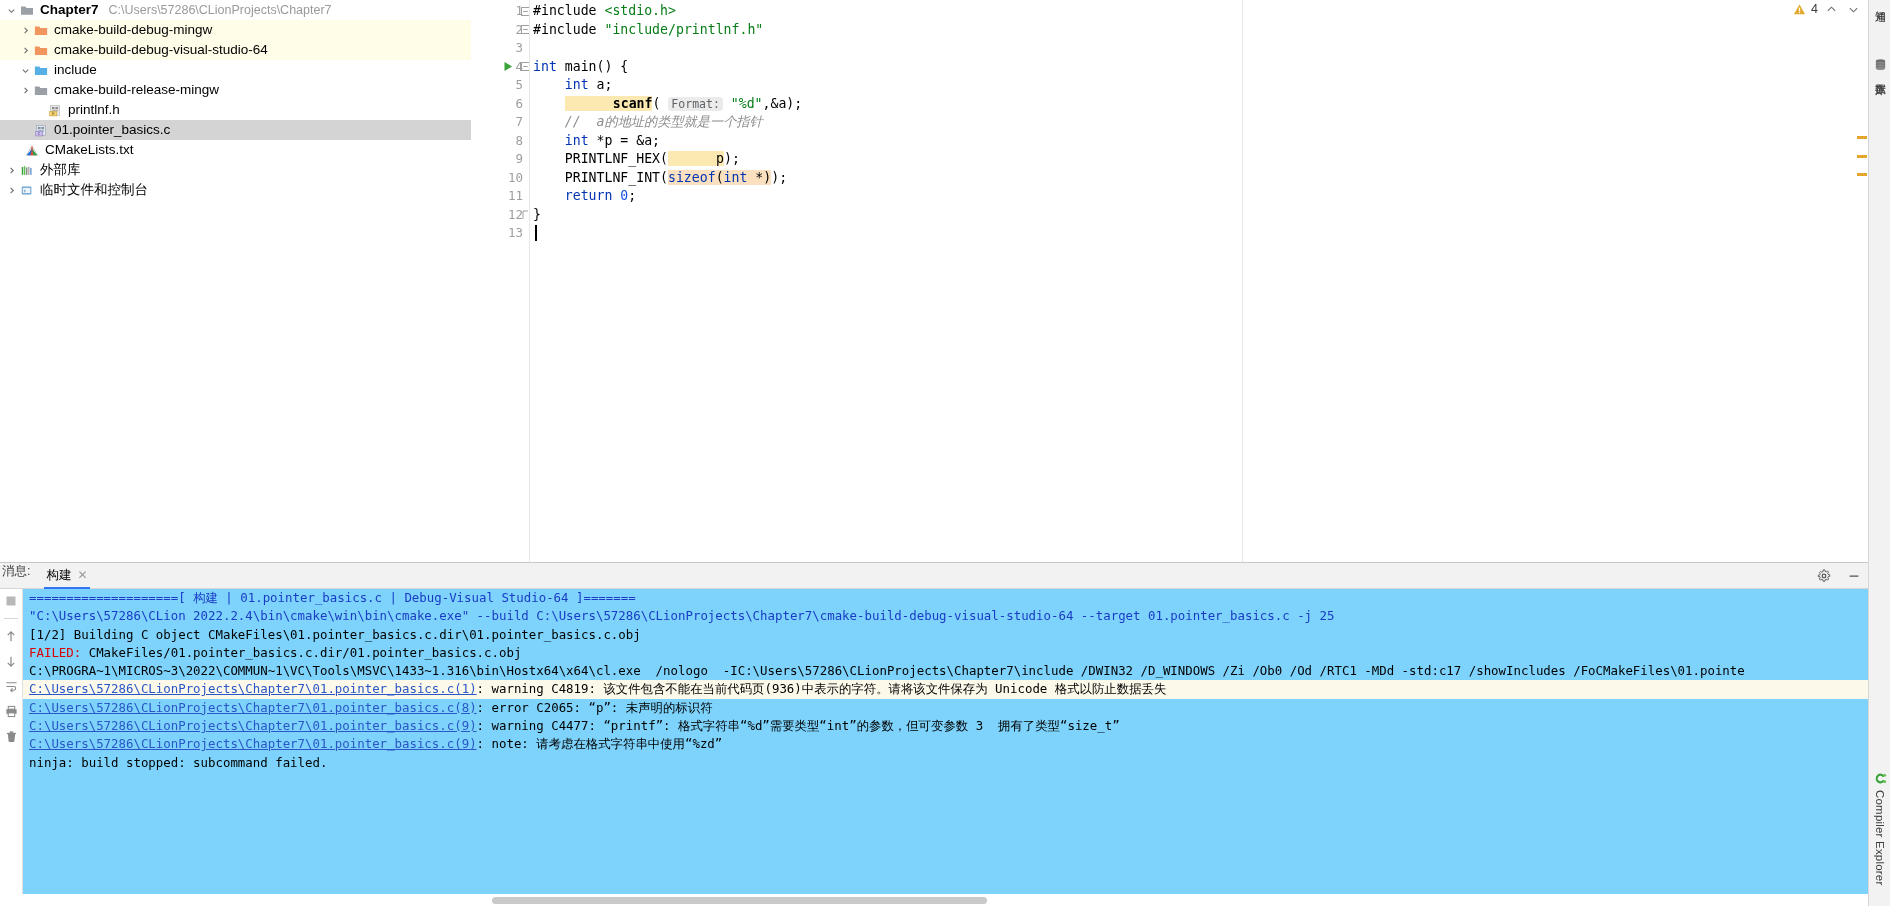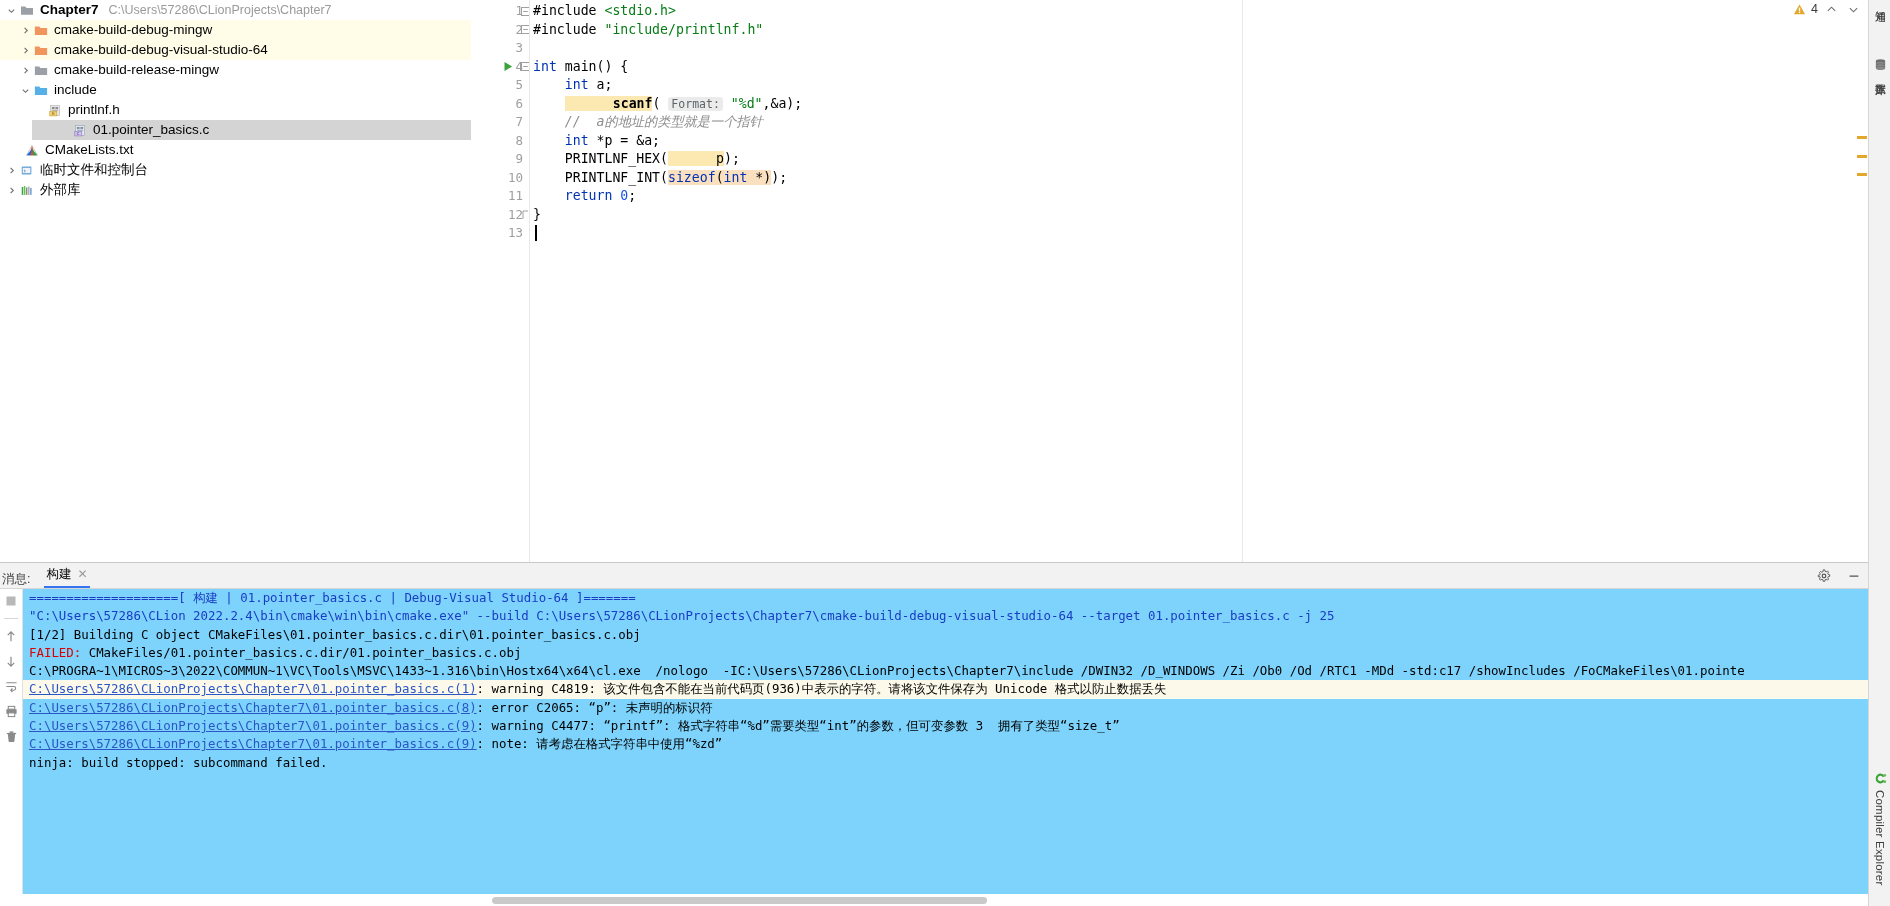--- a/index.html
+++ b/index.html
@@ -100,21 +100,21 @@
     font-size:11.5px; color:#3c3c3c; letter-spacing:.2px;
   }
 
   
   #build-panel {
     position:absolute; left:0; top:562px; right:22px; bottom:0;
     background:#ffffff; border-top:1px solid #c9c9c9;
   }
   #panel-tabs {
     position:relative; height:26px; background:#f2f2f2;
-    border-bottom:1px solid #d6d6d6; display:flex; align-items:flex-end;
+    border-bottom:1px solid #d6d6d6; display:flex; align-items:flex-start;
   }
   #panel-title { margin-left:2px; font-size:12.5px; color:#3c3c3c; }
   .ptab {
     margin-left:14px; height:26px; line-height:26px; font-size:12.5px; color:#000;
     display:flex; align-items:center; gap:6px; padding:0 2px;
     border-bottom:2px solid #3574f0;
   }
   .ptab .x { color:#9a9a9a; font-size:12px; }
   #panel-actions { position:absolute; right:6px; top:0; height:26px; display:flex; align-items:center; gap:14px;}
   .pabtn { width:16px; height:16px; display:flex; align-items:center; justify-content:center; color:#5a5a5a; }
@@ -187,58 +187,58 @@
           <span class="tree-ico">
             <svg width="14" height="13" viewBox="0 0 16 14">
               <path d="M1 2.5h5l1.4 1.6H15V12.2H1z" fill="#f0955e"></path>
             </svg>
           </span>
           <span class="tree-label">cmake-build-debug-visual-studio-64</span>
         </div>
         <div class="tree-row" style="padding-left: 18px;">
           <span class="chev">
             <svg width="9" height="9" viewBox="0 0 10 10">
+              <path d="M2 4 L5 7 L8 4" stroke="#6e6e6e" stroke-width="1.2" fill="none"></path>
+            </svg>
+          </span>
+          <span class="tree-ico">
+            <svg width="14" height="13" viewBox="0 0 16 14">
+              <path d="M1 2.5h5l1.4 1.6H15V12.2H1z" fill="#56b0e6"></path>
+            </svg>
+          </span>
+          <span class="tree-label">include</span>
+        </div>
+        <div class="tree-row" style="padding-left: 18px;">
+          <span class="chev">
+            <svg width="9" height="9" viewBox="0 0 10 10">
               <path d="M4 2 L7 5 L4 8" stroke="#6e6e6e" stroke-width="1.2" fill="none"></path>
             </svg>
           </span>
           <span class="tree-ico">
             <svg width="14" height="13" viewBox="0 0 16 14">
               <path d="M1 2.5h5l1.4 1.6H15V12.2H1z" fill="#9aa0a6"></path>
             </svg>
           </span>
           <span class="tree-label">cmake-build-release-mingw</span>
-        </div>
-        <div class="tree-row" style="padding-left: 18px;">
-          <span class="chev">
-            <svg width="9" height="9" viewBox="0 0 10 10">
-              <path d="M2 4 L5 7 L8 4" stroke="#6e6e6e" stroke-width="1.2" fill="none"></path>
-            </svg>
-          </span>
-          <span class="tree-ico">
-            <svg width="14" height="13" viewBox="0 0 16 14">
-              <path d="M1 2.5h5l1.4 1.6H15V12.2H1z" fill="#56b0e6"></path>
-            </svg>
-          </span>
-          <span class="tree-label">include</span>
         </div>
         <div class="tree-row" style="padding-left: 32px;">
           <span class="chev"></span>
           <span class="tree-ico">
             <svg width="14" height="13" viewBox="0 0 16 14">
               <rect x="3" y="1.5" width="10" height="11" fill="#e8e8e8" stroke="#b0b0b0" stroke-width=".7"></rect>
               <rect x="4.5" y="3" width="3" height="2.2" fill="#8a8a8a"></rect>
               <rect x="8.5" y="3" width="3" height="2.2" fill="#8a8a8a"></rect>
               <rect x="4.5" y="6" width="7" height="1.6" fill="#b5b5b5"></rect>
               <rect x="2" y="8.2" width="8" height="5" fill="#f3d27a" stroke="#c9a227" stroke-width=".7"></rect>
               <text x="6" y="12.6" font-size="4.6" text-anchor="middle" fill="#6b5400" font-family="monospace">H</text>
             </svg>
           </span>
           <span class="tree-label">printlnf.h</span>
         </div>
-        <div class="tree-row selected" style="padding-left: 25px; margin-left: 32px;">
+        <div class="tree-row selected" style="padding-left: 18px;">
           <span class="chev"></span>
           <span class="tree-ico">
             <svg width="14" height="13" viewBox="0 0 16 14">
               <rect x="3" y="1.5" width="10" height="11" fill="#dfe6ef" stroke="#9aa6b5" stroke-width=".7"></rect>
               <rect x="4.5" y="3" width="3" height="2.2" fill="#7f8da0"></rect>
               <rect x="8.5" y="3" width="3" height="2.2" fill="#7f8da0"></rect>
               <rect x="4.5" y="6" width="7" height="1.6" fill="#aab6c6"></rect>
               <rect x="2" y="8.2" width="8" height="5" fill="#cfc1ea" stroke="#8e79c4" stroke-width=".7"></rect>
               <text x="6" y="12.6" font-size="4.6" text-anchor="middle" fill="#453073" font-family="monospace">C</text>
             </svg>
@@ -258,43 +258,43 @@
           <span class="tree-label">CMakeLists.txt</span>
         </div>
         <div class="tree-row" style="padding-left: 4px;">
           <span class="chev">
             <svg width="9" height="9" viewBox="0 0 10 10">
               <path d="M4 2 L7 5 L4 8" stroke="#6e6e6e" stroke-width="1.2" fill="none"></path>
             </svg>
           </span>
           <span class="tree-ico">
             <svg width="14" height="13" viewBox="0 0 16 14">
-              <rect x="2" y="2.5" width="11" height="9" rx="1" fill="#6ba3d6"></rect>
-              <rect x="3.2" y="4" width="8.6" height="6" fill="#eef4fb"></rect>
-              <path d="M4.6 6.2 l1.6 1.4 -1.6 1.4" stroke="#4a7ea8" stroke-width=".9" fill="none"></path>
-            </svg>
-          </span>
-          <span class="tree-label">临时文件和控制台</span>
-        </div>
-        <div class="tree-row" style="padding-left: 4px;">
-          <span class="chev">
-            <svg width="9" height="9" viewBox="0 0 10 10">
-              <path d="M4 2 L7 5 L4 8" stroke="#6e6e6e" stroke-width="1.2" fill="none"></path>
-            </svg>
-          </span>
-          <span class="tree-ico">
-            <svg width="14" height="13" viewBox="0 0 16 14">
               <rect x="2" y="3" width="1.7" height="9" fill="#3aa33a"></rect>
               <rect x="4.4" y="2" width="1.7" height="10" fill="#5fbf4f"></rect>
               <rect x="6.8" y="3.5" width="1.7" height="8.5" fill="#8a8a8a"></rect>
               <rect x="9.2" y="2.5" width="1.7" height="9.5" fill="#b0b0b0"></rect>
               <rect x="11.6" y="4" width="1.7" height="8" fill="#6e9ed6"></rect>
             </svg>
           </span>
           <span class="tree-label">外部库</span>
+        </div>
+        <div class="tree-row" style="padding-left: 4px;">
+          <span class="chev">
+            <svg width="9" height="9" viewBox="0 0 10 10">
+              <path d="M4 2 L7 5 L4 8" stroke="#6e6e6e" stroke-width="1.2" fill="none"></path>
+            </svg>
+          </span>
+          <span class="tree-ico">
+            <svg width="14" height="13" viewBox="0 0 16 14">
+              <rect x="2" y="2.5" width="11" height="9" rx="1" fill="#6ba3d6"></rect>
+              <rect x="3.2" y="4" width="8.6" height="6" fill="#eef4fb"></rect>
+              <path d="M4.6 6.2 l1.6 1.4 -1.6 1.4" stroke="#4a7ea8" stroke-width=".9" fill="none"></path>
+            </svg>
+          </span>
+          <span class="tree-label">临时文件和控制台</span>
         </div>
       </div>
   </div>
 
   <div id="editor-area">
     <div id="gutter">
         <div class="ln" style="top: 2px;">1</div>
         <div class="ln" style="top: 20.5px;">2</div>
         <div class="ln" style="top: 39px;">3</div>
         <div class="ln" style="top: 57.5px;">4</div>

